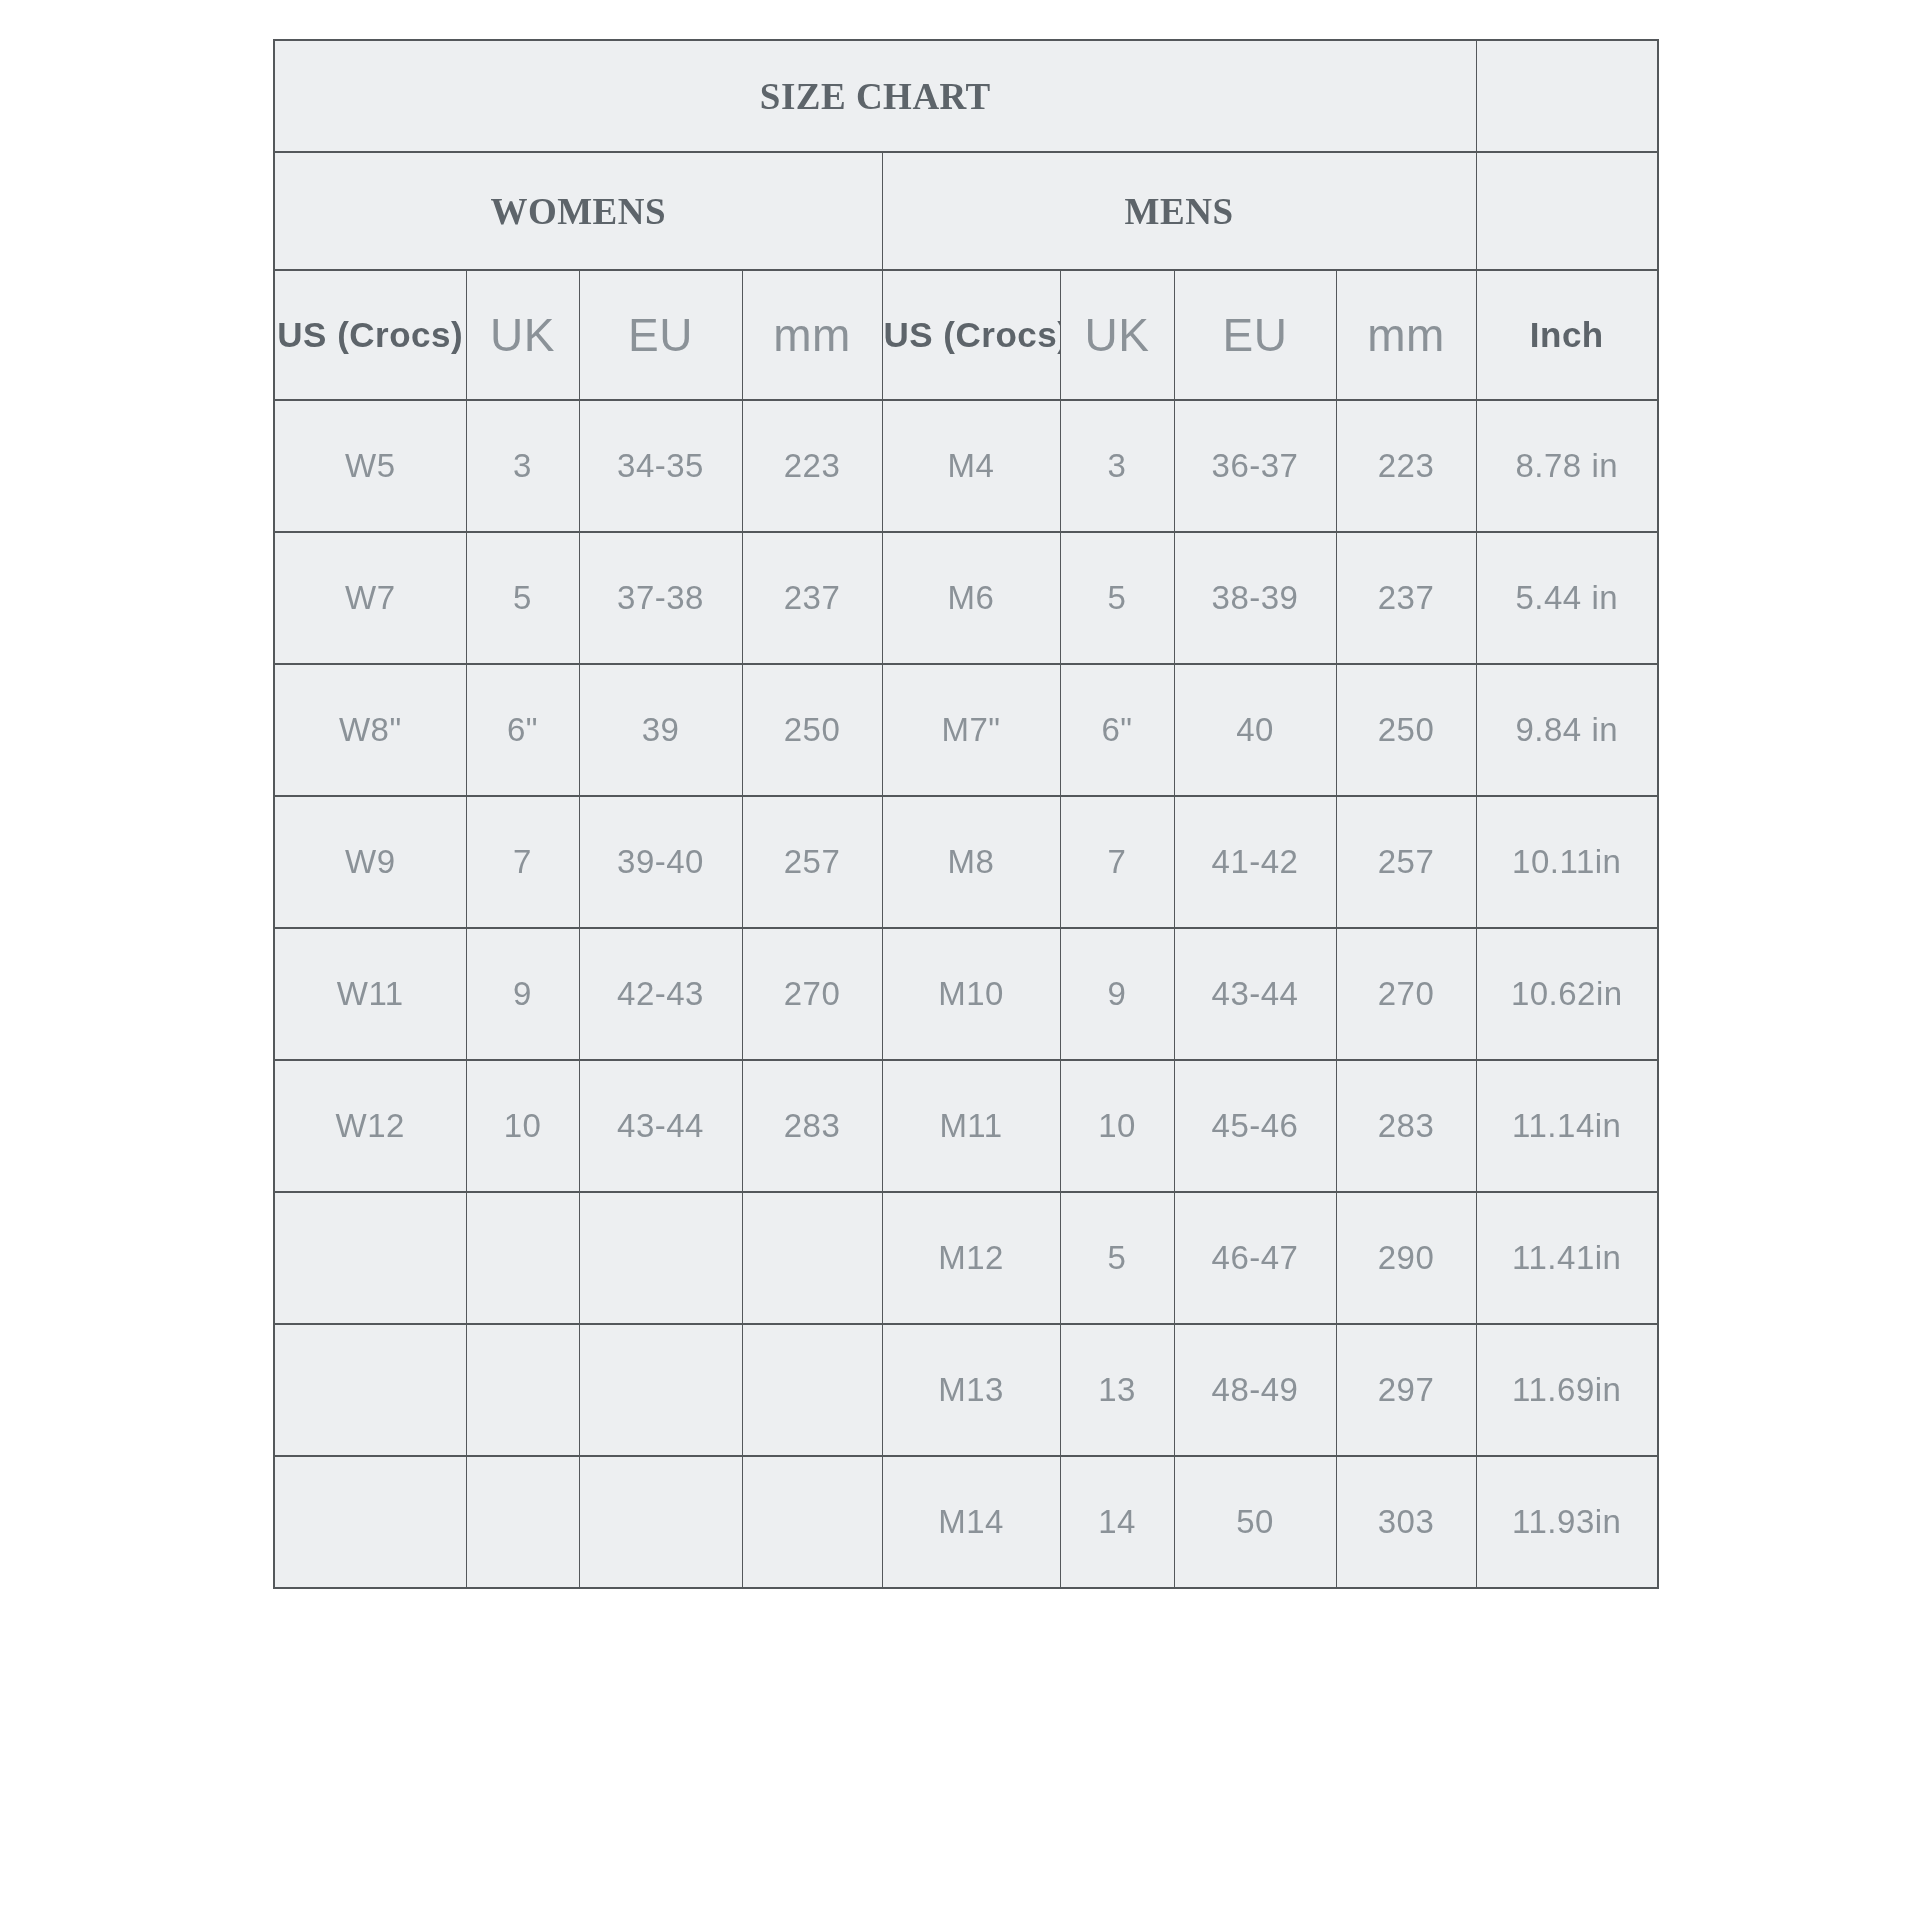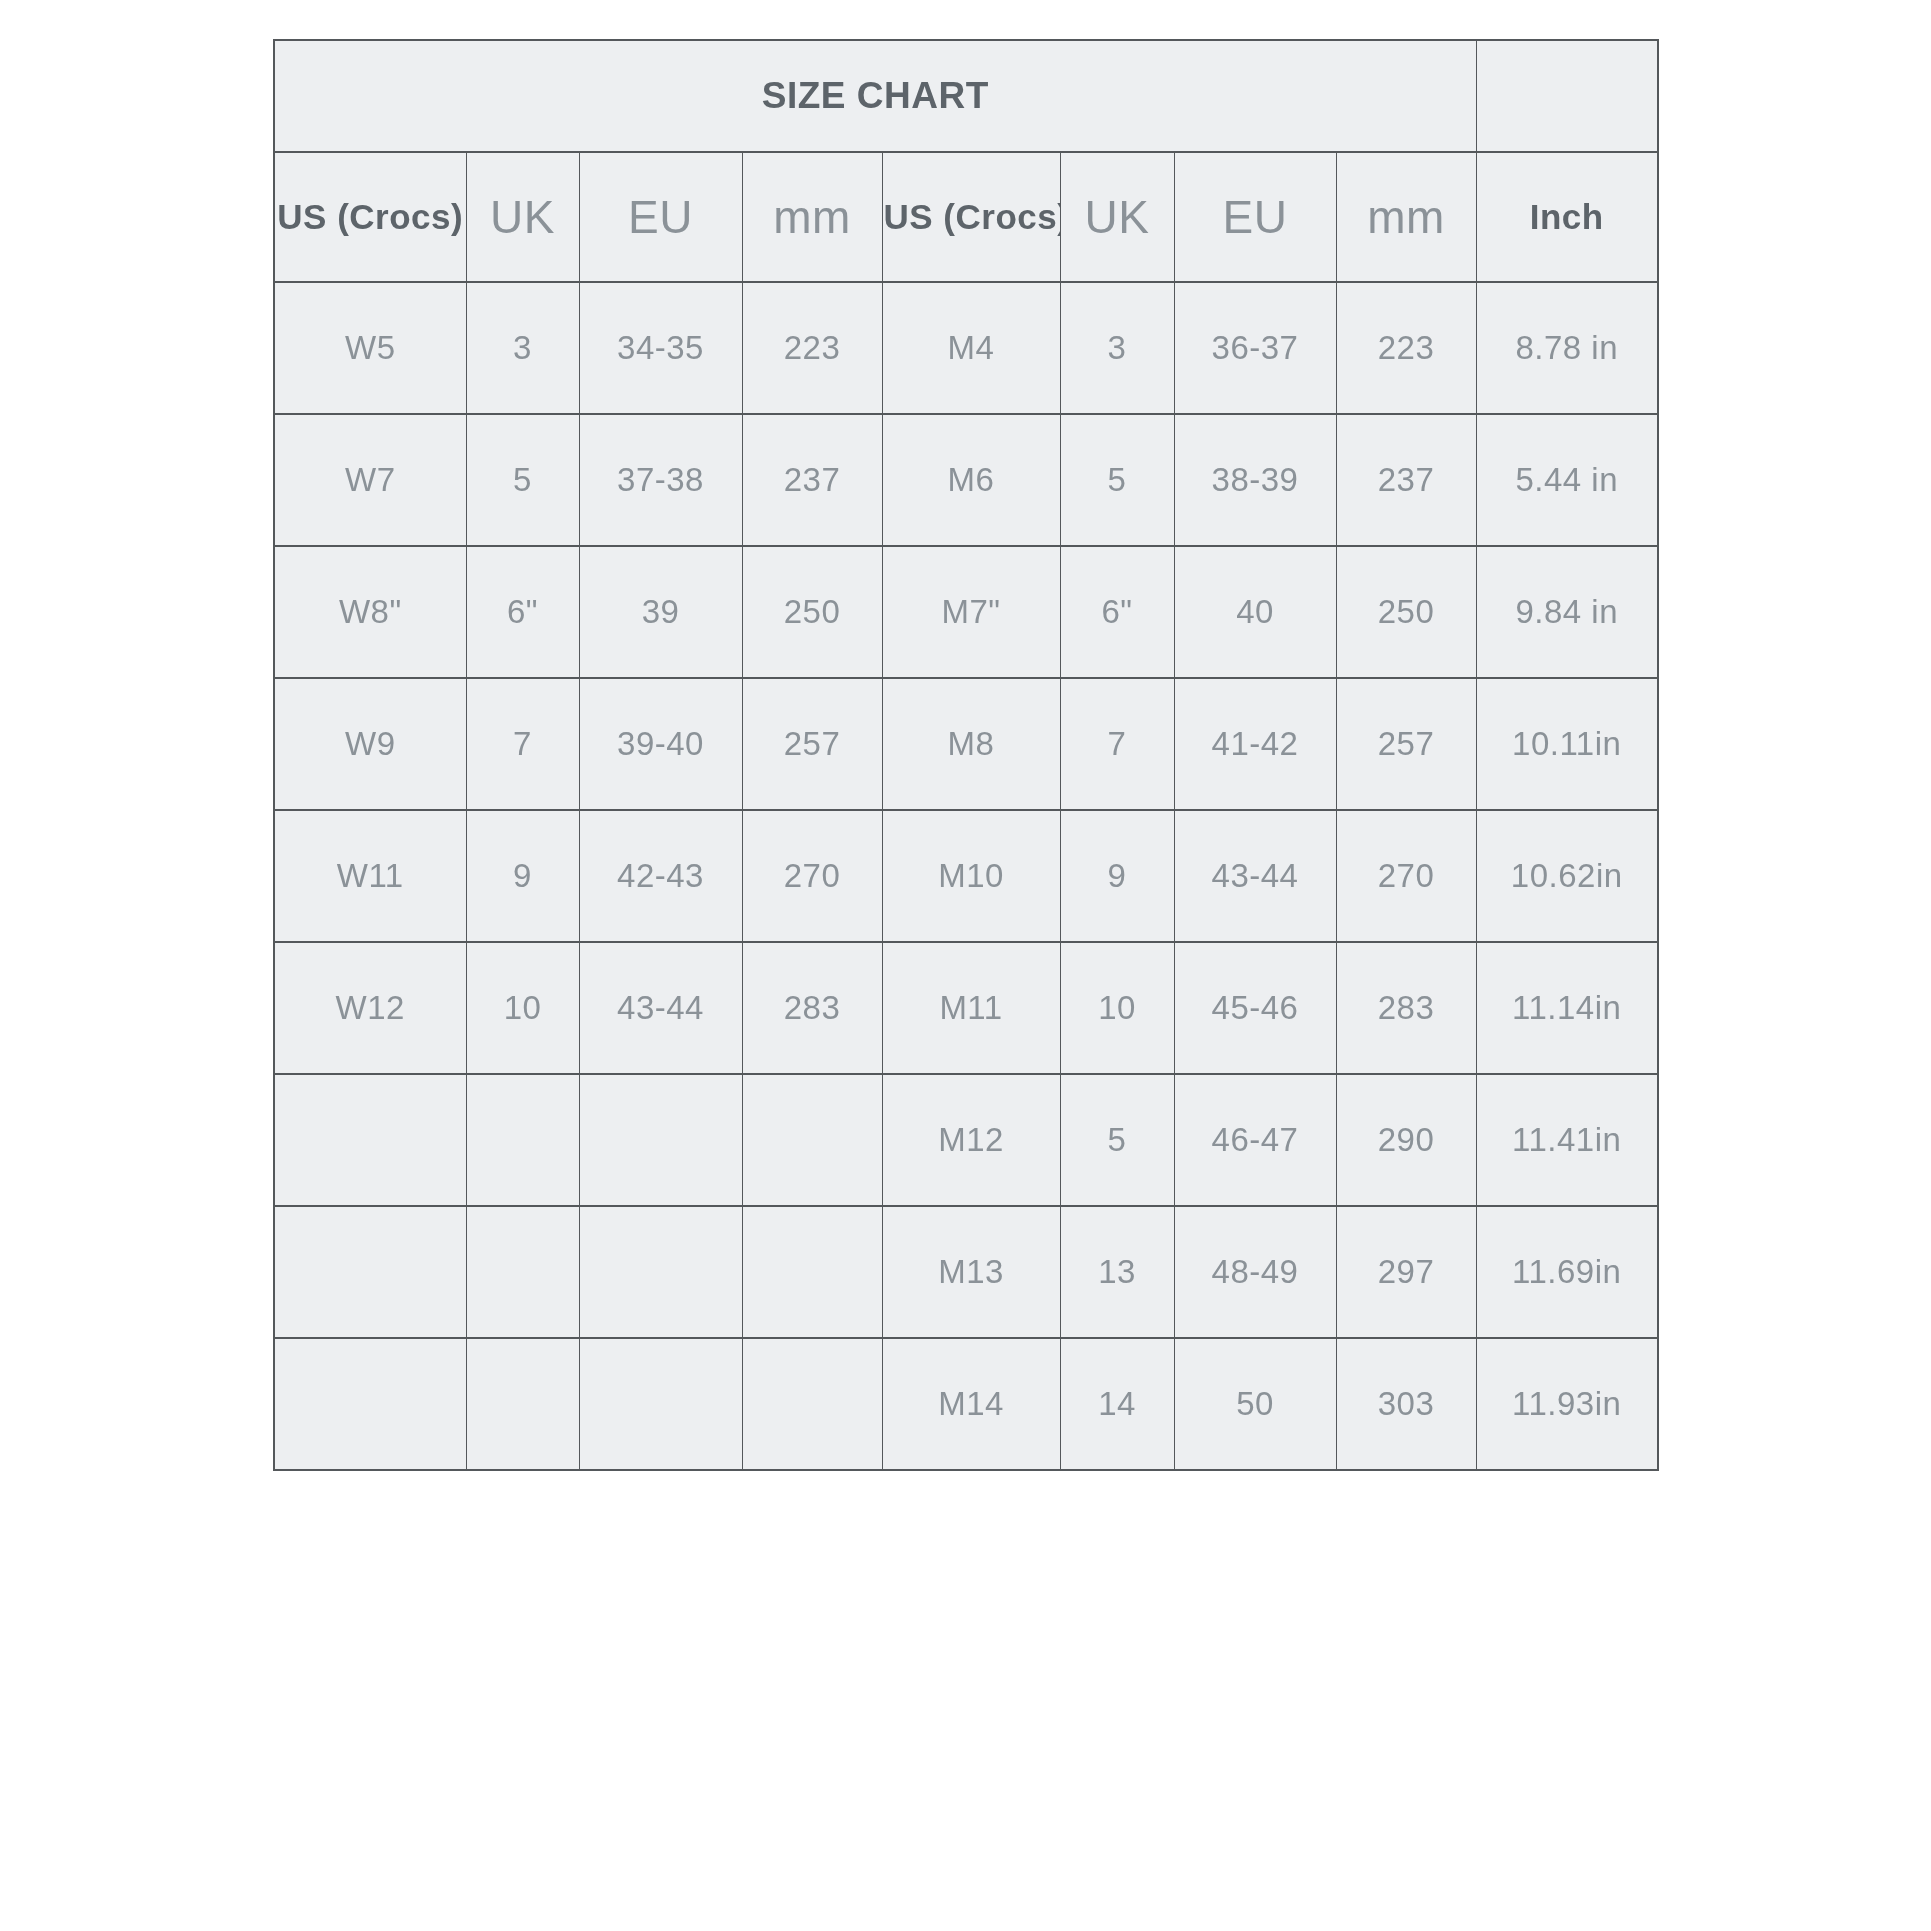--- a/index.html
+++ b/index.html
@@ -35,21 +35,21 @@
     overflow:hidden;
     white-space:nowrap;
     letter-spacing:0.5px;
   }
   td.gb{border-left-width:2.9px;}
   tr.r-title td{height:108px;}
   tr.r-group td{height:114px;}
   tr.r-cols td{height:126px;}
   tr.r-data td{height:128px;}
   .title,.group{
-    font-size:37px;font-weight:600;color:var(--txt-dark);
+    font-size:37px;font-weight:600;color:var(--txt-dark);font-family:Liberation Serif, serif;
   }
   .chb{font-size:35px;font-weight:600;color:var(--txt-dark);}
   .ch{font-size:46px;font-weight:400;color:var(--txt-light);}
   .d{font-size:33px;font-weight:400;color:var(--txt-light);}
 </style>
 </head>
 <body>
 
 <table class="size-chart">
   <colgroup>
@@ -63,20 +63,25 @@
       <col style="width:140px">
     <col style="width:182px">
   </colgroup>
 
   <tbody>
       <tr class="r-title">
     <td class="title" colspan="8">SIZE CHART</td>
     <td class="gb"></td>
   </tr>
 
+  <tr class="r-group">
+    <td class="group" colspan="4">WOMENS</td>
+    <td class="group gb" colspan="4">MENS</td>
+    <td class="gb"></td>
+  </tr>
 
   <tr class="r-cols">
     <td class="chb">US (Crocs)</td>
     <td class="ch">UK</td>
     <td class="ch">EU</td>
     <td class="ch">mm</td>
     <td class="chb gb">US (Crocs)</td>
     <td class="ch">UK</td>
     <td class="ch">EU</td>
     <td class="ch">mm</td>

